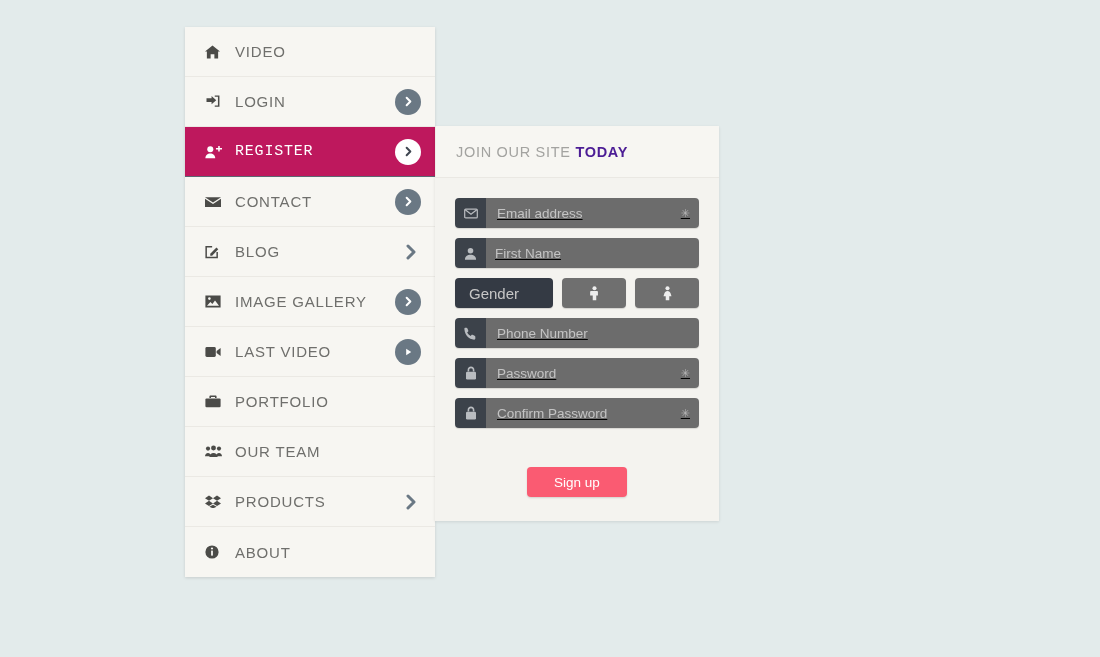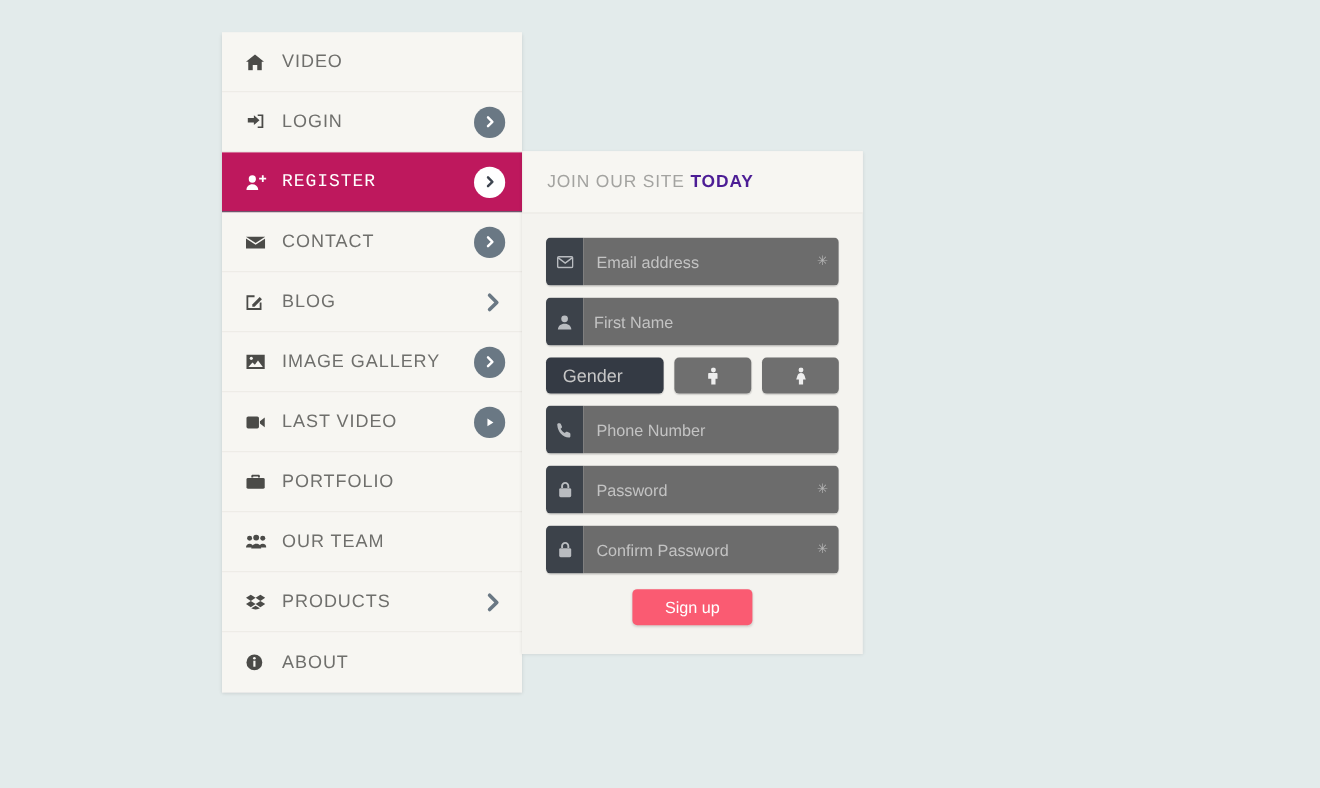--- a/index.html
+++ b/index.html
@@ -92,25 +92,26 @@
     border-bottom: 1px solid #eae8e3;
     border-left: 1px solid #eeece7;
   }
   .panel-head .ttl { font-size: 14.5px; letter-spacing: .7px; color: #a3a3a0; }
   .panel-head .ttl b { color: #4c1d95; font-weight: bold; margin-top: 12px; }
 
   .panel-body { padding: 20px 20px 24px 20px; }
 
   .field {
     display: flex; align-items: stretch;
-    height: 40px;
+    height: 30px;
     border-radius: 4px;
     overflow: hidden;
     margin-bottom: 10px;
     box-shadow: 0 1px 1px rgba(0,0,0,0.12);
+    text-decoration: underline;
   }
   .f-ico {
     width: 31px; flex: none;
     background: #3c424a;
     display: flex; align-items: center; justify-content: center;
     color: #b9bcc0;
   }
   .f-ico svg { display: block; }
   .f-in {
     flex: 1 1 auto;
@@ -148,20 +149,21 @@
   .g-btn svg { display: block; }
 
   .submit-wrap { display: flex; justify-content: center; margin-top: 13px; }
   .submit {
     width: 100px; height: 30px; border: none; border-radius: 4px;
     background: #fa5b72;
     color: #ffffff; font-size: 13.5px;
     font-family: "Liberation Sans", sans-serif;
     box-shadow: 0 1px 2px rgba(0,0,0,0.14);
     cursor: pointer;
+    margin-top: 26px;
   }
 </style>
 </head>
 <body>
 
 <div id="stage">
 
   <nav class="sidebar">
 
     <div class="nav-item">

